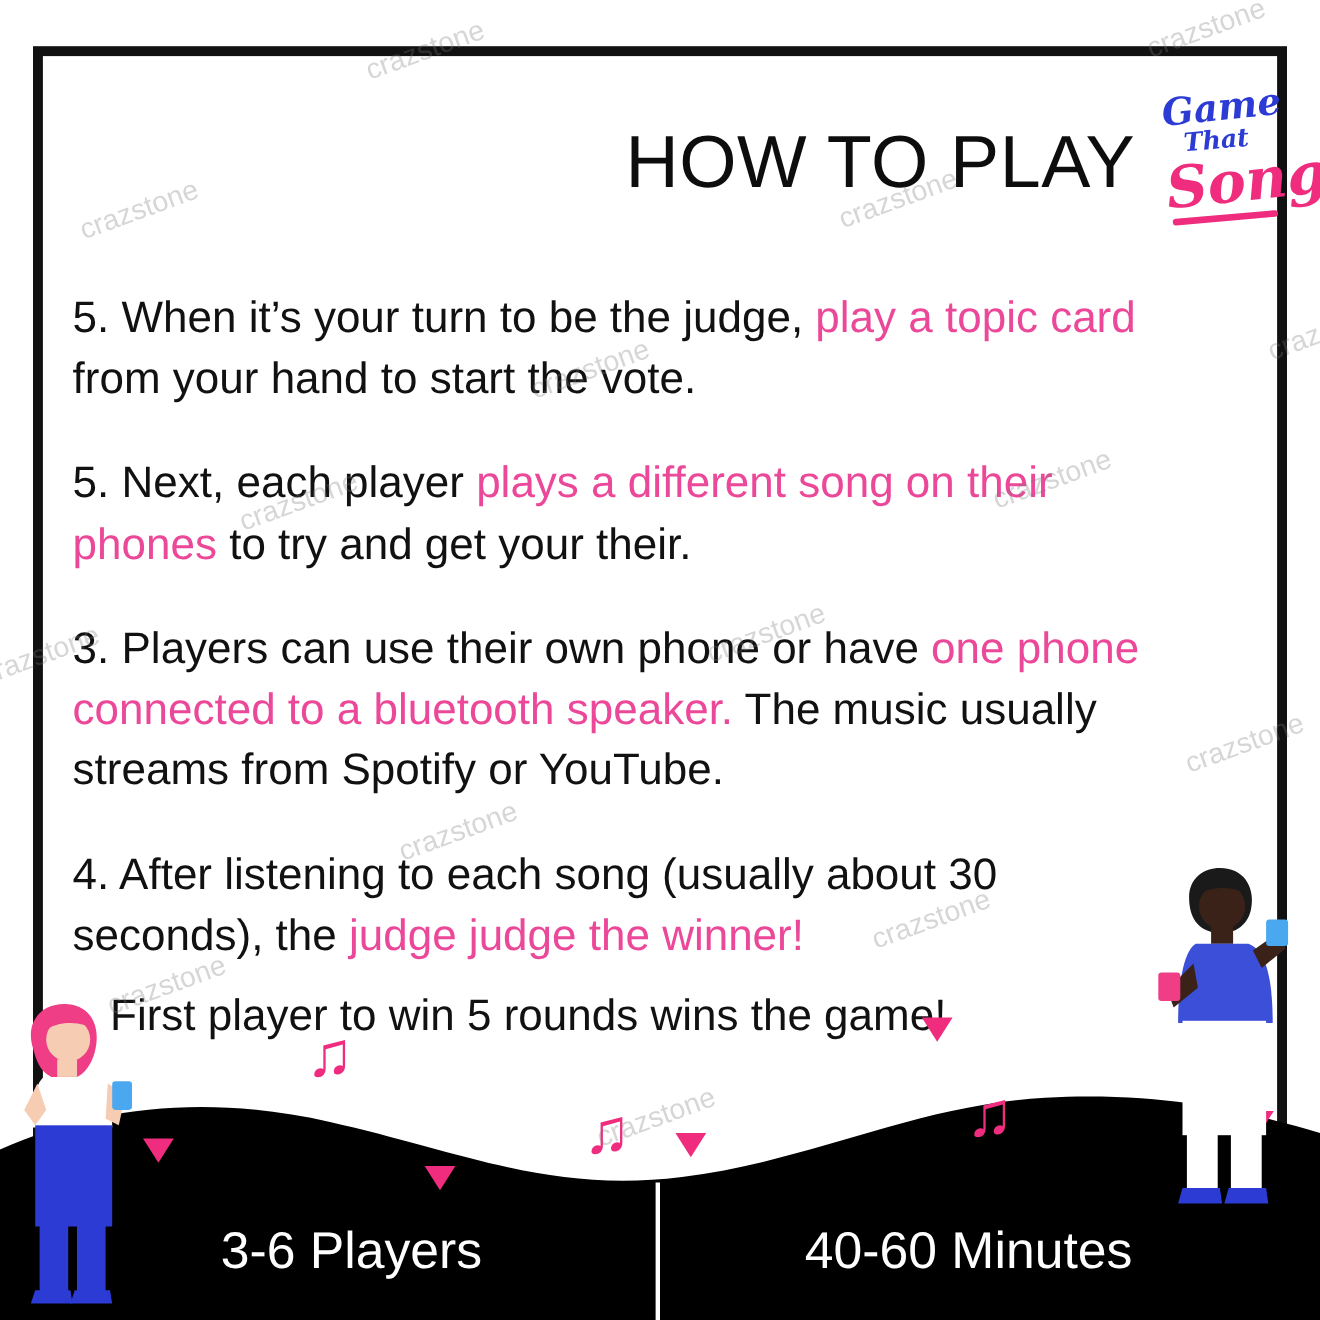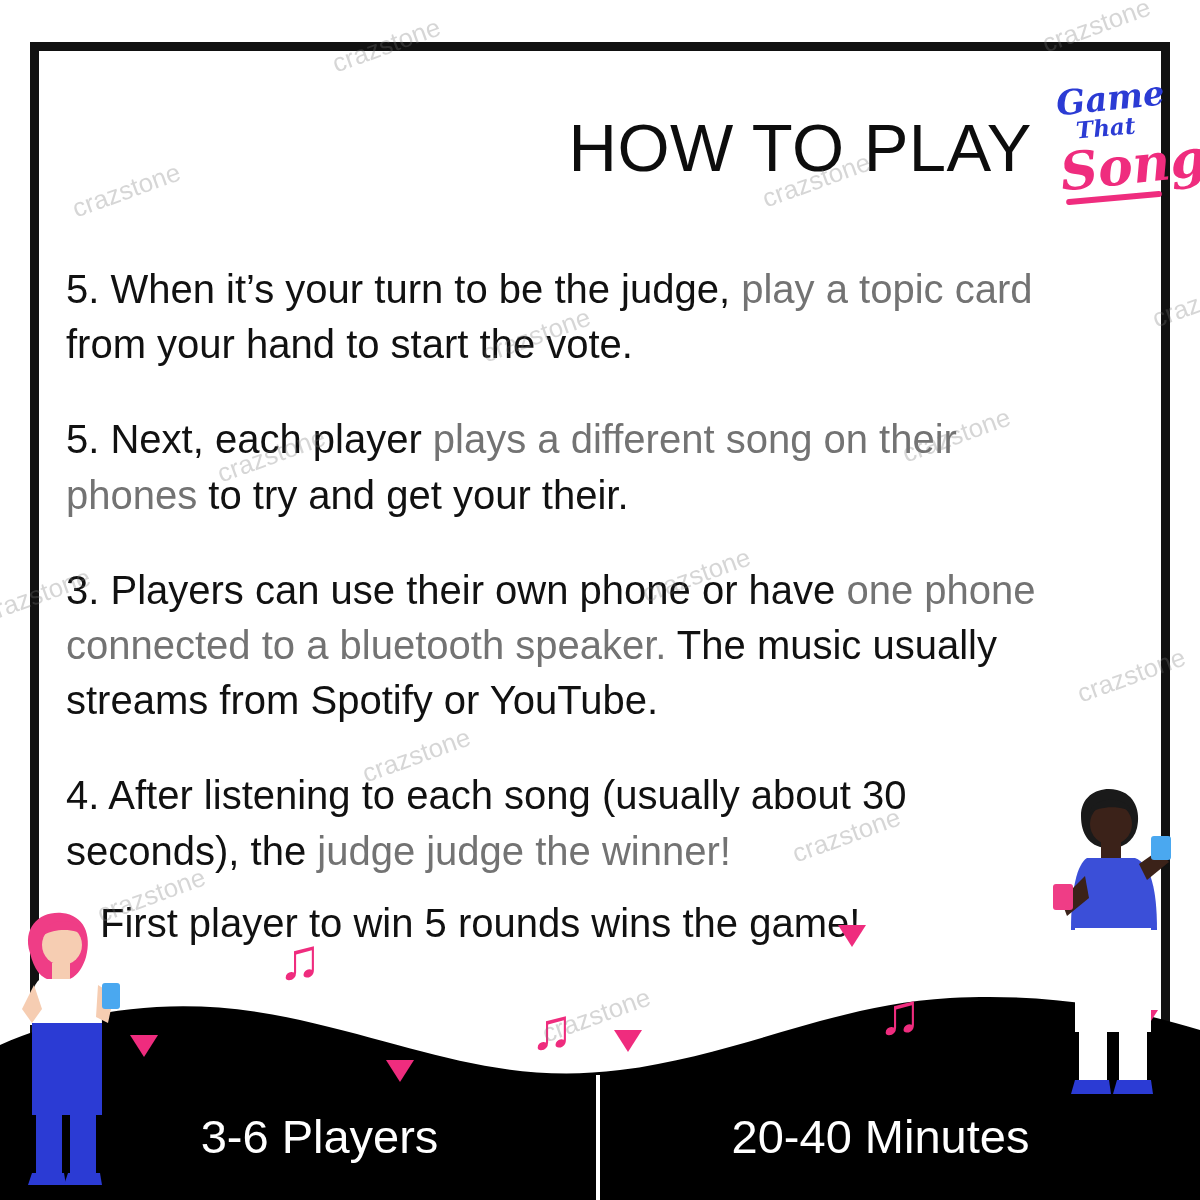--- a/index.html
+++ b/index.html
@@ -107,21 +107,21 @@
     top: 222px;
     width: 1018px;
   }
   .step {
     font-size: 40px;
     line-height: 1.38;
     color: #111111;
     margin-bottom: 26px;
     font-family: "Liberation Sans", sans-serif;
   }
-  .hl { color: #737373; }
+  .hl { color: #ec4899; }
   .closing {
     position: absolute;
     left: 78px;
     top: 896px;
     width: 1018px;
     font-size: 40px;
     line-height: 1.38;
     color: #111111;
     text-align: left;
     padding-left: 22px;
@@ -229,21 +229,21 @@
       <path d="M0,95 C90,55 190,45 300,70 C420,97 500,135 620,120 C740,105 830,55 950,48 C1060,42 1140,62 1200,80 L1200,250 L0,250 Z" fill="#000000"></path>
     </svg>
   </div>
 
   <div class="footer">
     <div class="footer-cell">
       <span>3-6 Players</span>
       <span class="divider" style="right:0;"></span>
     </div>
     <div class="footer-cell">
-      <span>20-40 Minutes</span>
+      <span>40-60 Minutes</span>
     </div>
   </div>
 
   <span class="note" style="left:278px; top:930px;">♫</span>
   <span class="note" style="left:530px; top:1000px;">♫</span>
   <span class="note" style="left:878px; top:985px;">♫</span>
   <span class="tri" style="left:130px; top:1035px;"></span>
   <span class="tri" style="left:386px; top:1060px;"></span>
   <span class="tri" style="left:614px; top:1030px;"></span>
   <span class="tri" style="left:838px; top:925px;"></span>

